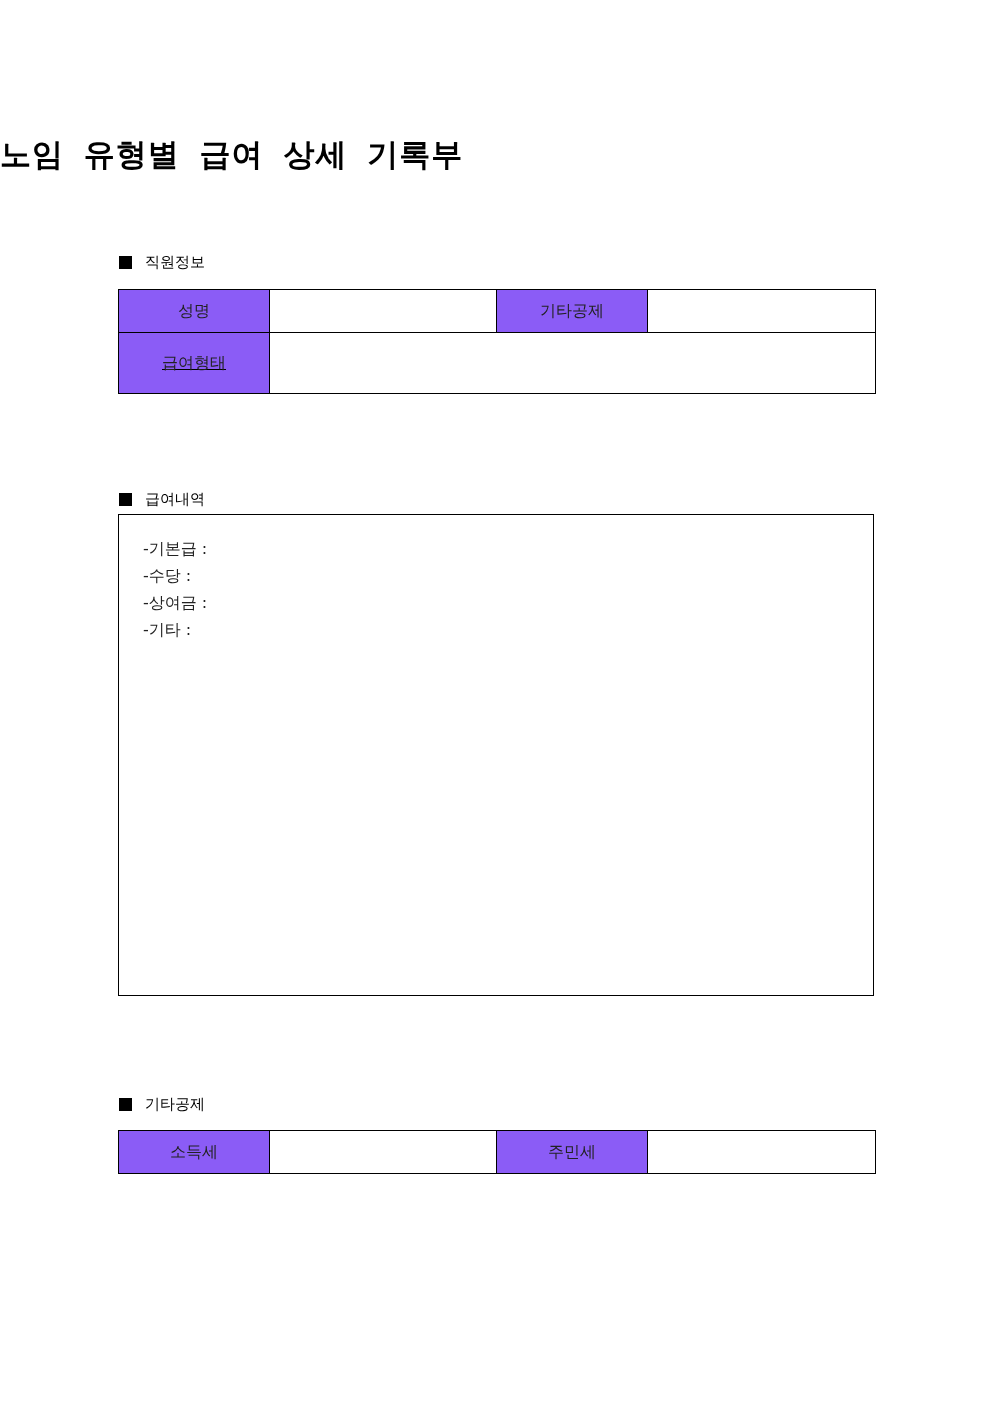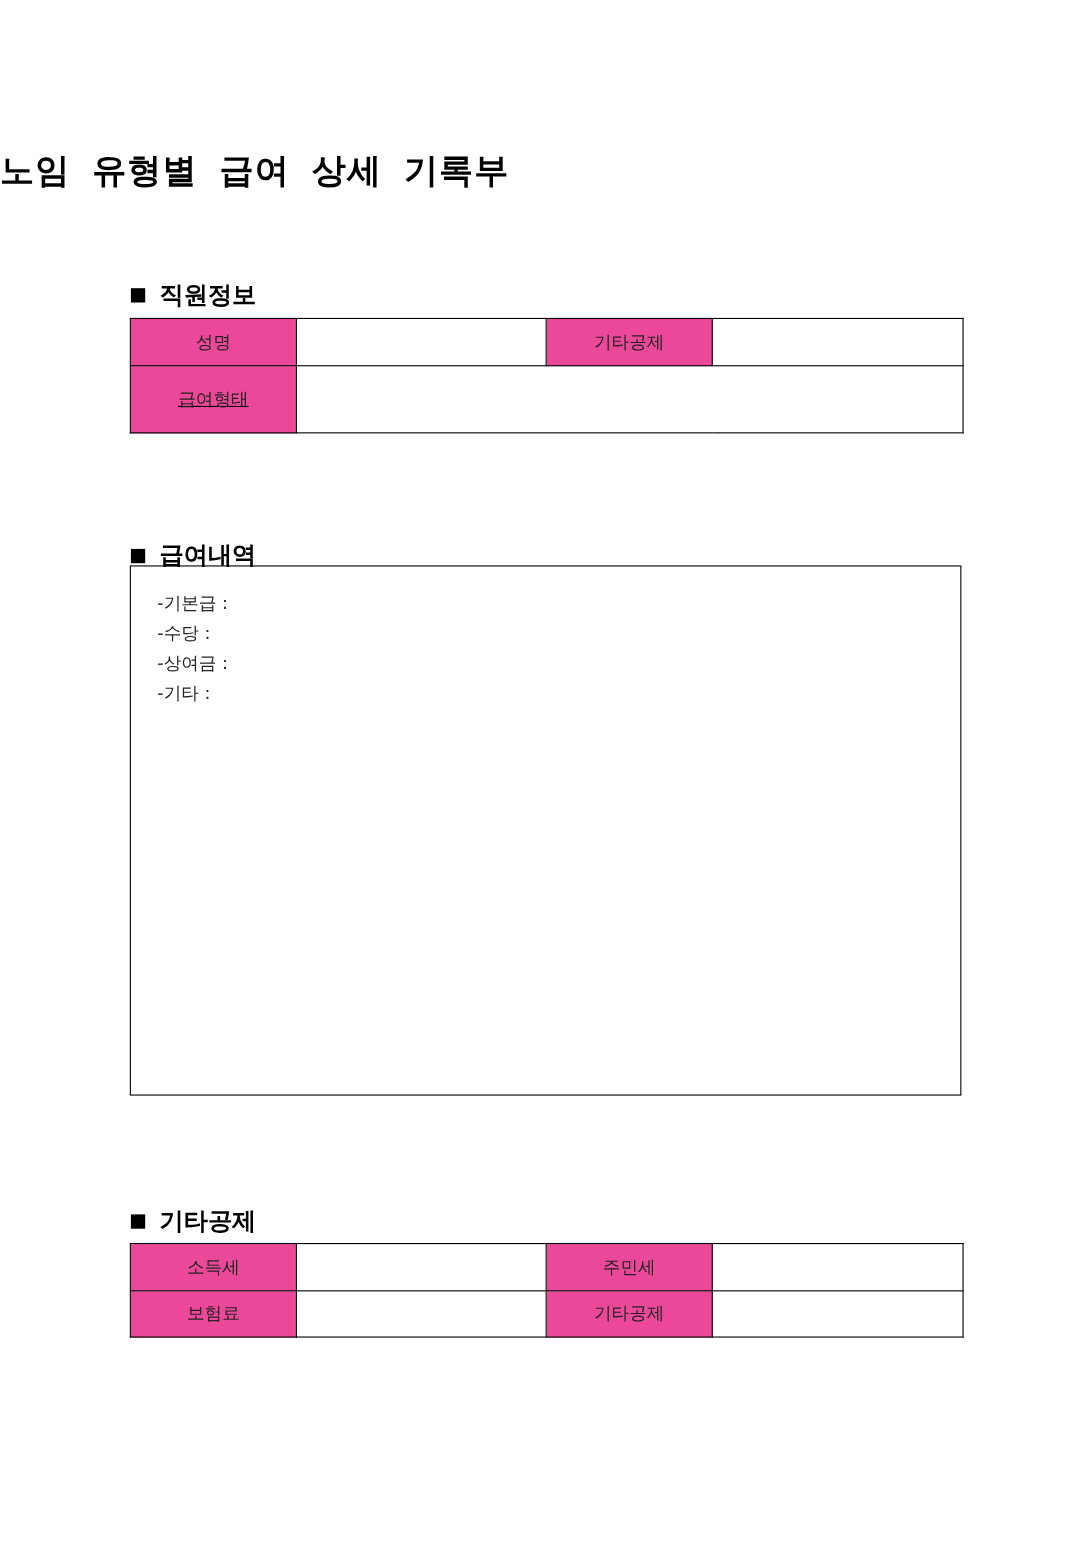--- a/index.html
+++ b/index.html
@@ -1,22 +1,22 @@
 <!DOCTYPE html>
 <html><head>
 <meta charset="utf-8">
 <style>
   html, body { margin: 0; padding: 0; background: #ffffff; }
   body { width: 992px; height: 1403px; position: relative; font-family: "DejaVu Sans", "Liberation Sans", sans-serif; color: #000; }
   .title { position: absolute; left: 0; top: 134px; width: 992px; text-align: left; font-size: 31px; font-weight: bold; letter-spacing: 1px; word-spacing: 8px; }
-  .section-head { position: absolute; left: 119px; font-size: 22px; font-weight: bold; display: flex; align-items: center; }
+  .section-head { position: absolute; left: 119px; font-size: 15px; font-weight: normal; display: flex; align-items: center; }
   .section-head .sq { display: inline-block; width: 13px; height: 13px; background: #000; margin-right: 13px; }
   table.grid { position: absolute; left: 118px; width: 757px; border-collapse: collapse; table-layout: fixed; }
   table.grid td { border: 1.5px solid #000; padding: 0; font-size: 16px; text-align: center; vertical-align: middle; }
-  table.grid td.lbl { background: #ec4899; color: #222; }
+  table.grid td.lbl { background: #8b5cf6; color: #222; }
   table.grid td.val { background: #fff; }
   .box { position: absolute; left: 118px; top: 514px; width: 754px; height: 480px; border: 1.5px solid #000; }
   .box .items { position: absolute; left: 24px; top: 20px; font-size: 16px; line-height: 27px; color: #222; }
 </style>
 </head>
 <body>
 
 <div class="title">노임 유형별 급여 상세 기록부</div>
 
 <div class="section-head" style="top:253px;">
@@ -71,20 +71,14 @@
       <col style="width:151px">
       <col style="width:228px">
   </colgroup>
   <tbody>
       <tr style="height:43px;margin-left:48px;">
     <td class="lbl">소득세</td>
     <td class="val"></td>
     <td class="lbl">주민세</td>
     <td class="val"></td>
   </tr>
-  <tr style="height:42px;">
-    <td class="lbl">보험료</td>
-    <td class="val"></td>
-    <td class="lbl">기타공제</td>
-    <td class="val"></td>
-  </tr>
 </tbody>
   </table>
 
 </body></html>

